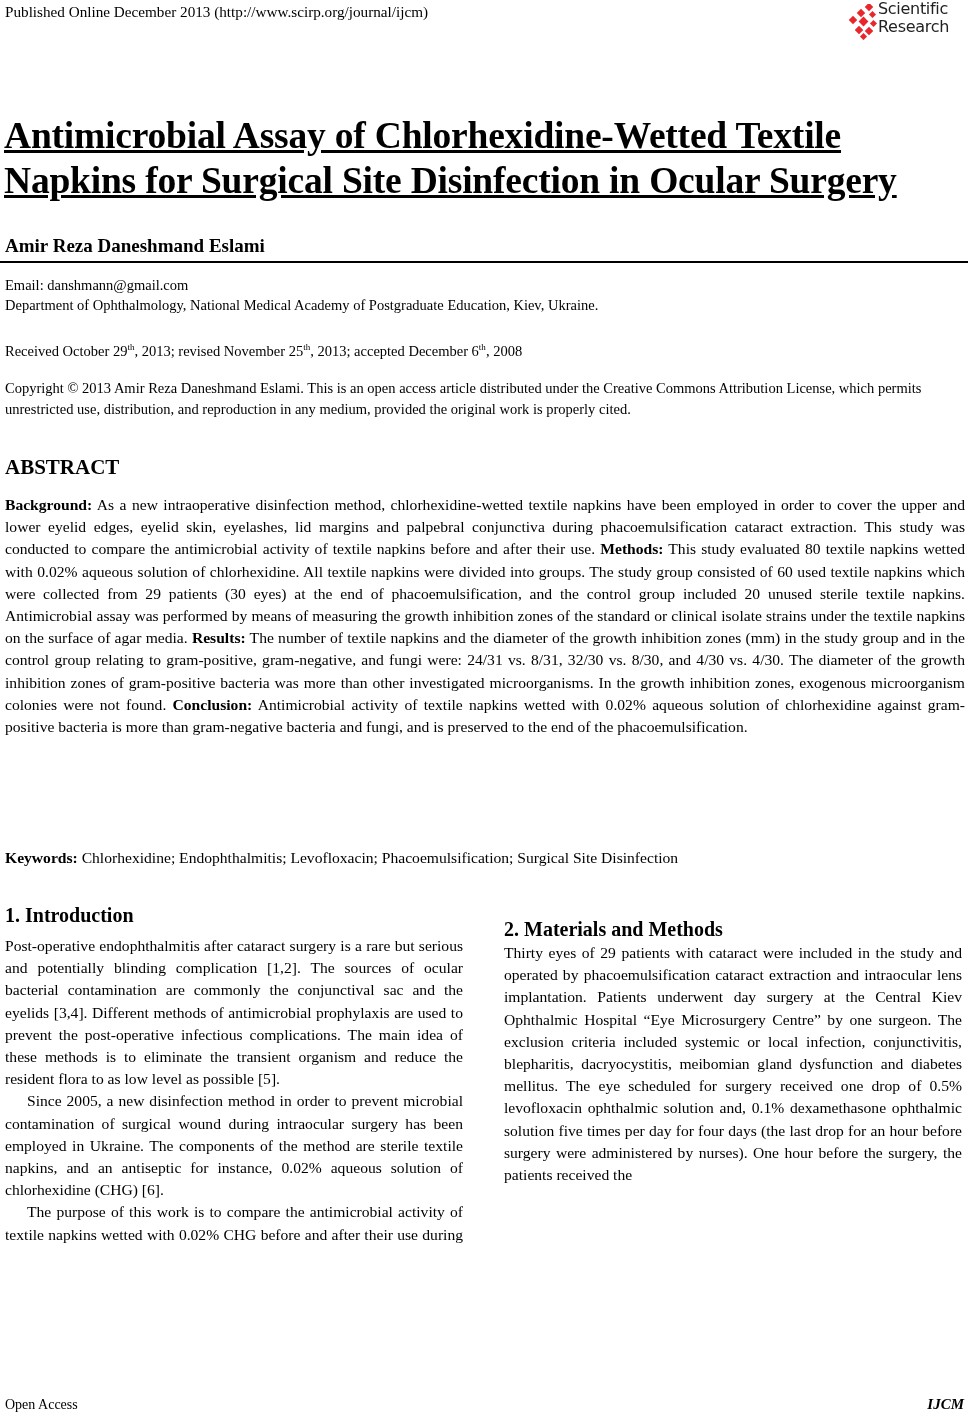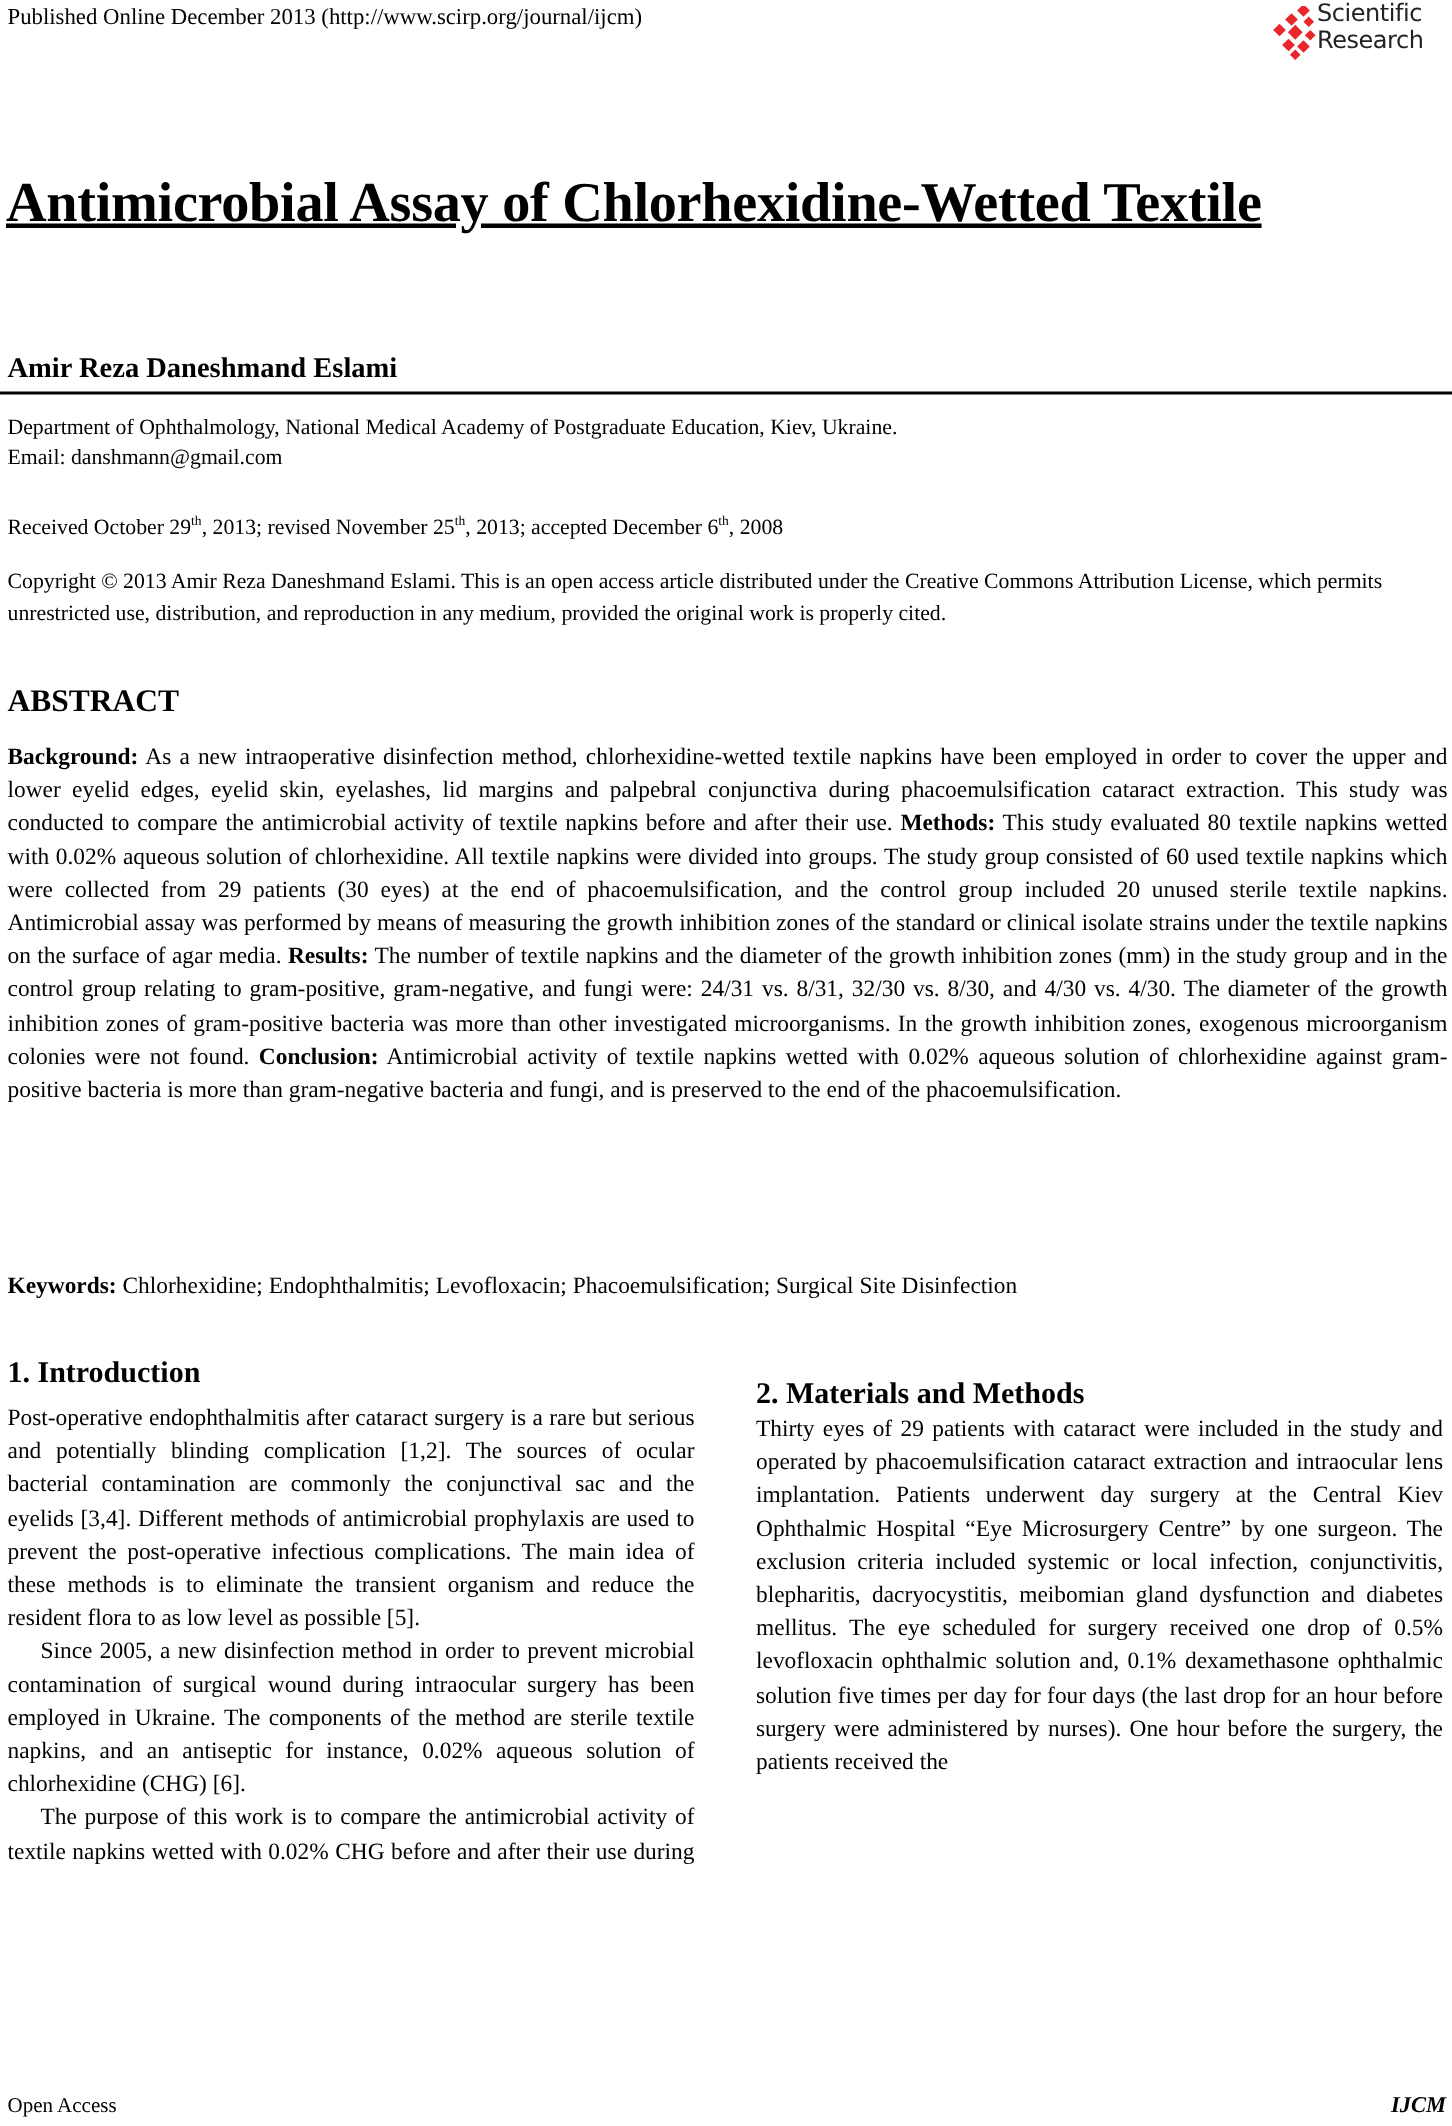--- a/index.html
+++ b/index.html
@@ -64,28 +64,29 @@
     </g>
   </svg>
   <div class="text">
     <div>Scientific</div>
     <div>Research</div>
   </div>
 </div>
 
 <h1 class="title">
   <div>Antimicrobial Assay of Chlorhexidine-Wetted Textile</div>
+  <div>Napkins for Surgical Site Disinfection in Ocular Surgery</div>
 </h1>
 
 <div class="author">Amir Reza Daneshmand Eslami</div>
 <div class="rule"></div>
 
 <div class="affil">
+  <div>Email: danshmann@gmail.com</div>
   <div>Department of Ophthalmology, National Medical Academy of Postgraduate Education, Kiev, Ukraine.</div>
-  <div>Email: danshmann@gmail.com</div>
 </div>
 
 <div class="dates">
   <span>Received October 29</span><sup>th</sup><span>, 2013; revised November 25</span><sup>th</sup><span>, 2013; accepted December 6</span><sup>th</sup><span>, 2008</span>
 </div>
 
 <div class="copyright">Copyright © 2013 Amir Reza Daneshmand Eslami. This is an open access article distributed under the Creative Commons Attribution License, which permits unrestricted use, distribution, and reproduction in any medium, provided the original work is properly cited.</div>
 
 <h2 class="abstract-h">ABSTRACT</h2>
 <p class="abstract"><b>Background:</b><span> As a new intraoperative disinfection method, chlorhexidine-wetted textile napkins have been employed in order to cover the upper and lower eyelid edges, eyelid skin, eyelashes, lid margins and palpebral conjunctiva during phacoemulsification cataract extraction. This study was conducted to compare the antimicrobial activity of textile napkins before and after their use. </span><b>Methods:</b><span> This study evaluated 80 textile napkins wetted with 0.02% aqueous solution of chlorhexidine. All textile napkins were divided into groups. The study group consisted of 60 used textile napkins which were collected from 29 patients (30 eyes) at the end of phacoemulsification, and the control group included 20 unused sterile textile napkins. Antimicrobial assay was performed by means of measuring the growth inhibition zones of the standard or clinical isolate strains under the textile napkins on the surface of agar media. </span><b>Results:</b><span> The number of textile napkins and the diameter of the growth inhibition zones (mm) in the study group and in the control group relating to gram-positive, gram-negative, and fungi were: 24/31 vs. 8/31, 32/30 vs. 8/30, and 4/30 vs. 4/30. The diameter of the growth inhibition zones of gram-positive bacteria was more than other investigated microorganisms. In the growth inhibition zones, exogenous microorganism colonies were not found. </span><b>Conclusion:</b><span> Antimicrobial activity of textile napkins wetted with 0.02% aqueous solution of chlorhexidine against gram-positive bacteria is more than gram-negative bacteria and fungi, and is preserved to the end of the phacoemulsification.</span></p>

